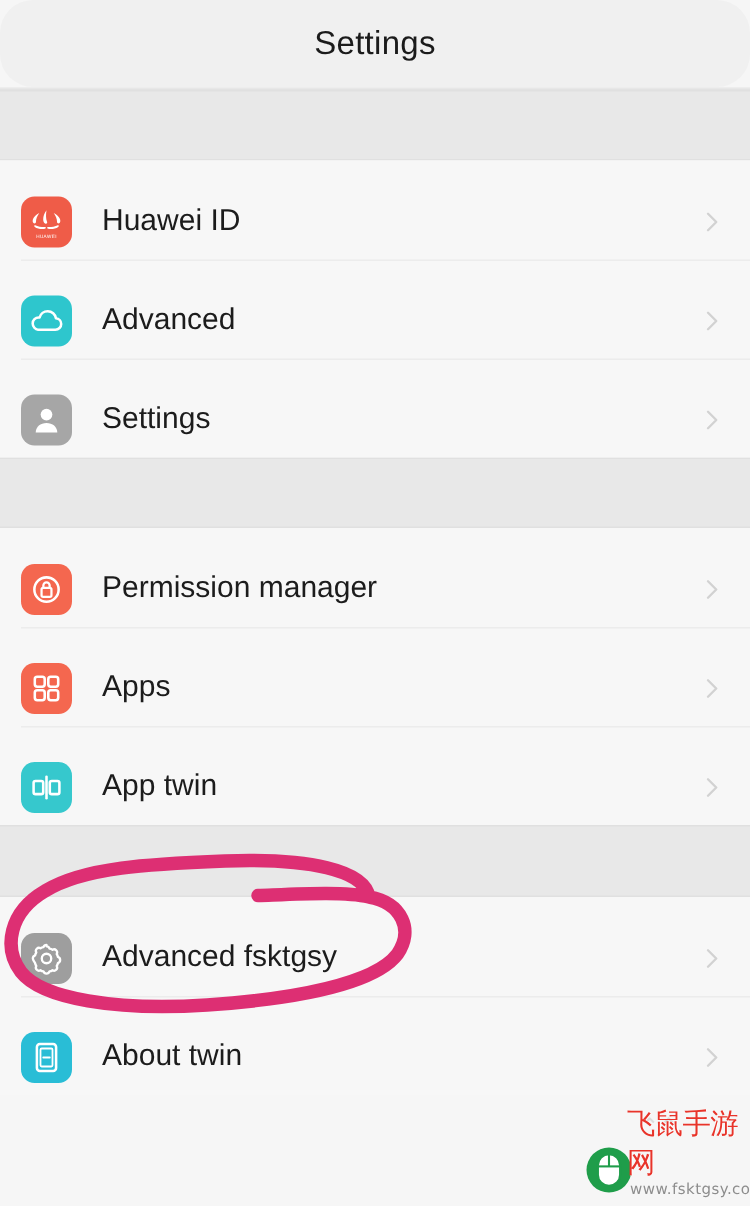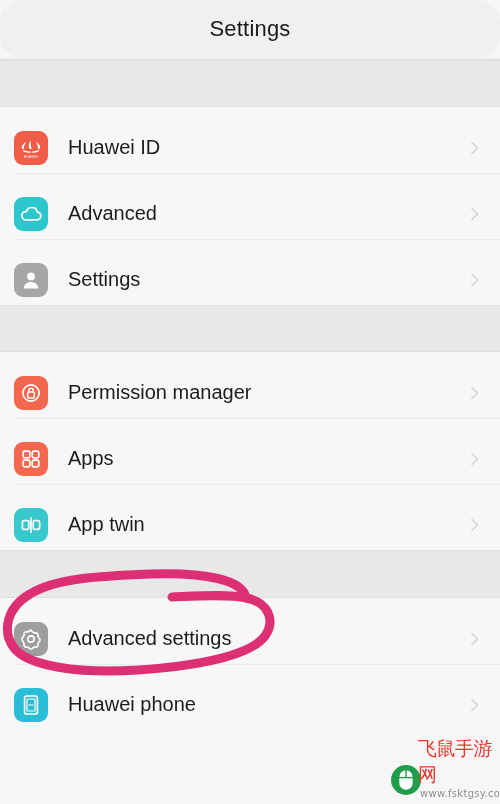--- a/index.html
+++ b/index.html
@@ -288,38 +288,38 @@
 
   <div class="list-group">
 
     <div class="row">
       <div class="row-icon" style="background:#9e9e9e">
         <svg width="34" height="34" viewBox="0 0 34 34" aria-hidden="true">
           <path d="M17 8.9c.95 0 1.74.62 2.02 1.48.73.1 1.42.38 2.0.81.78-.45 1.79-.34 2.46.33.67.67.78 1.68.33 2.46.43.58.71 1.27.81 2.0.86.28 1.48 1.07 1.48 2.02s-.62 1.74-1.48 2.02c-.1.73-.38 1.42-.81 2.0.45.78.34 1.79-.33 2.46-.67.67-1.68.78-2.46.33-.58.43-1.27.71-2.0.81-.28.86-1.07 1.48-2.02 1.48s-1.74-.62-2.02-1.48c-.73-.1-1.42-.38-2.0-.81-.78.45-1.79.34-2.46-.33-.67-.67-.78-1.68-.33-2.46-.43-.58-.71-1.27-.81-2.0C8.52 18.74 7.9 17.95 7.9 17s.62-1.74 1.48-2.02c.1-.73.38-1.42.81-2.0-.45-.78-.34-1.79.33-2.46.67-.67 1.68-.78 2.46-.33.58-.43 1.27-.71 2.0-.81.28-.86 1.07-1.48 2.02-1.48z" fill="none" stroke="#ffffff" stroke-width="1.55" stroke-linejoin="round"></path>
           <circle cx="17" cy="17" r="3.15" fill="none" stroke="#ffffff" stroke-width="1.55"></circle>
         </svg>
       </div>
-      <div class="row-label">Advanced settings</div>
+      <div class="row-label">Advanced fsktgsy</div>
       <div class="chevron">
         <svg width="18" height="18" viewBox="0 0 18 18">
           <path d="M6 3.5 L11.5 9 L6 14.5" fill="none" stroke="#cfcfcf" stroke-width="1.6" stroke-linecap="round" stroke-linejoin="round"></path>
         </svg>
       </div>
     </div>
 
 
     <div class="row">
       <div class="row-icon" style="background:#29bdd6">
         <svg width="34" height="34" viewBox="0 0 34 34" aria-hidden="true">
           <rect x="10.6" y="8.0" width="12.8" height="18.0" rx="2.0" fill="none" stroke="#ffffff" stroke-width="1.7"></rect>
           <rect x="13.0" y="11.0" width="8.0" height="12.0" rx="0.8" fill="none" stroke="#ffffff" stroke-width="1.2"></rect>
           <path d="M14.8 17h4.4" stroke="#ffffff" stroke-width="1.2" stroke-linecap="round"></path>
         </svg>
       </div>
-      <div class="row-label">Huawei phone</div>
+      <div class="row-label">About twin</div>
       <div class="chevron">
         <svg width="18" height="18" viewBox="0 0 18 18">
           <path d="M6 3.5 L11.5 9 L6 14.5" fill="none" stroke="#cfcfcf" stroke-width="1.6" stroke-linecap="round" stroke-linejoin="round"></path>
         </svg>
       </div>
     </div>
 
   </div>
 
   <div class="annotation">

